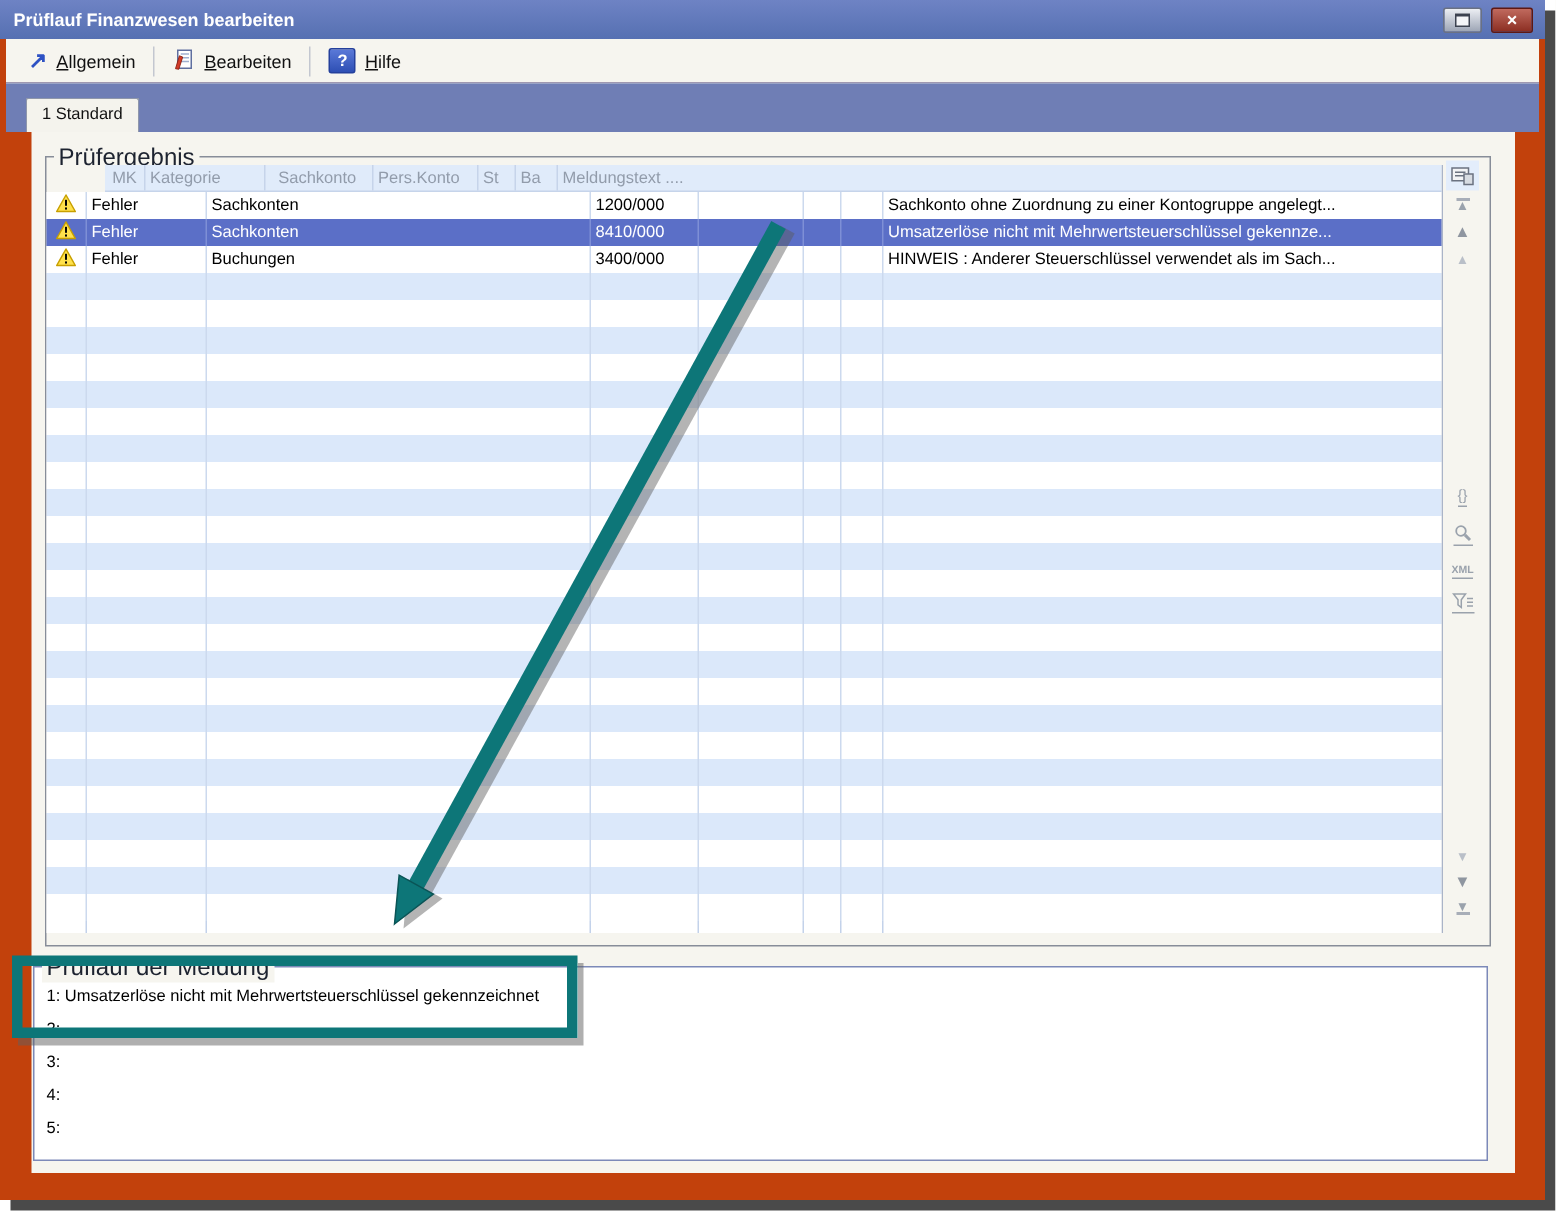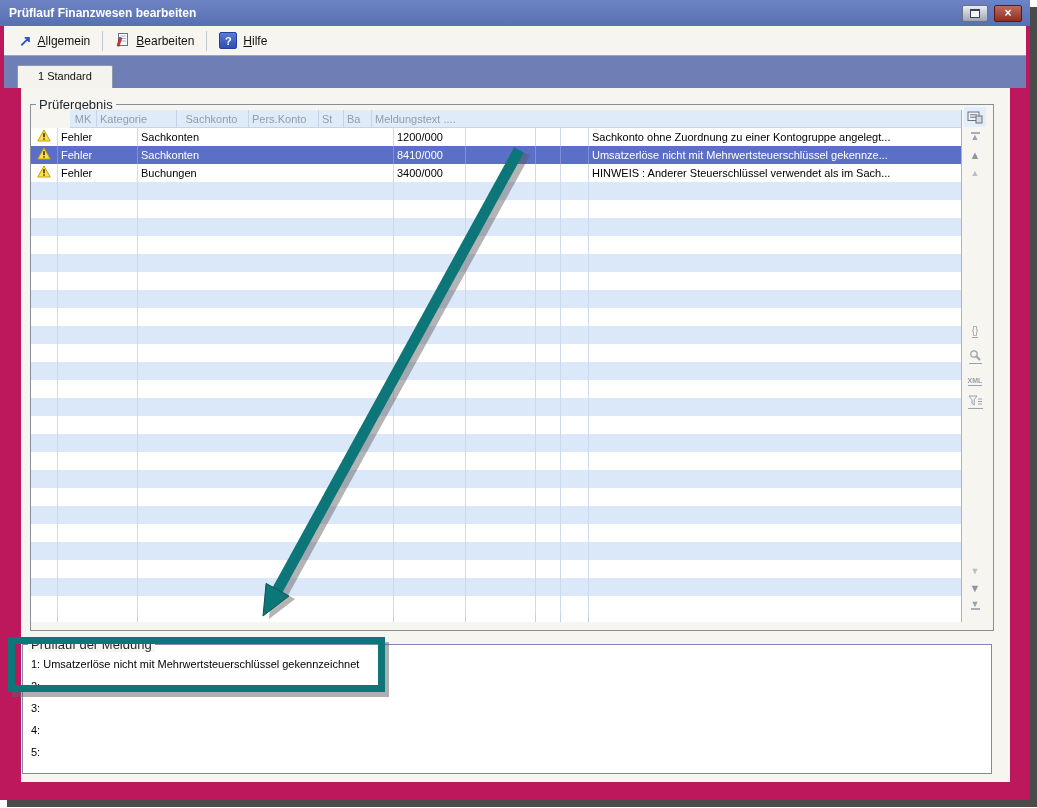--- a/index.html
+++ b/index.html
@@ -1,40 +1,40 @@
 <!DOCTYPE html>
 <html><head>
 <meta charset="utf-8">
 <style>
   html,body{margin:0;padding:0;background:#ffffff;font-family:"Liberation Sans",sans-serif;}
   .stage{position:relative;width:1037px;height:808px;overflow:hidden;}
-  .window{position:absolute;left:0;top:0;width:1030px;height:800px;background:#be185d;box-shadow:7px 7px 0 #4a4a4a;}
+  .window{position:absolute;left:0;top:0;width:1030px;height:800px;background:#c2410c;box-shadow:7px 7px 0 #4a4a4a;}
   
   .titlebar{position:absolute;left:0;top:0;right:0;height:26px;background:linear-gradient(#6e83c4,#5670b2);display:flex;align-items:center;}
   .title-text{color:#fff;font-weight:bold;font-size:12px;padding-left:9px;flex:0 0 auto;}
   .titlebar-right{margin-left:auto;display:flex;align-items:center;gap:6px;padding-right:8px;}
   .version-text{color:#fff;font-weight:bold;font-size:12px;margin-right:6px;margin-top:36px;}
   .winbtn{box-sizing:border-box;height:17px;border-radius:2px;display:flex;align-items:center;justify-content:center;cursor:default;}
   .btn-restore{width:26px;background:linear-gradient(#eceef3,#9da5b5);border:1px solid #6a7183;}
   .restore-glyph{display:block;width:8px;height:6px;border:1px solid #3c4250;border-top:2px solid #3c4250;background:#f4f5f8;}
   .btn-close{width:28px;background:linear-gradient(#c06a5e,#8c2e22);border:1px solid #5e1812;color:#fff;font-weight:bold;font-size:12px;line-height:12px;}
   
   .toolbar{position:absolute;left:4px;right:4px;top:26px;height:29px;background:#f6f5ef;display:flex;align-items:center;padding-left:8px;box-sizing:border-box;}
   .tbtn{display:flex;align-items:center;gap:6px;padding:3px 7px;font-size:12px;color:#111;}
   .tsep{width:1px;height:20px;background:#c3c7d0;margin:0 5px;}
   .icon-ne-arrow{color:#2e52c4;font-weight:bold;font-size:15px;line-height:14px;}
   .icon-help{width:16px;height:15px;border-radius:2px;background:linear-gradient(#5a79d8,#2e4fb4);border:1px solid #24409c;color:#fff;font-weight:bold;font-size:11px;display:flex;align-items:center;justify-content:center;}
   
   .tabstrip{position:absolute;left:4px;right:4px;top:55px;height:33px;background:#6f7eb5;border-top:1px solid #9aa4c6;box-sizing:border-box;}
-  .tab{position:absolute;left:13px;bottom:0;height:22px;background:#f4f3ed;border:1px solid #8f97ab;border-bottom:none;border-radius:2px 2px 0 0;padding:0 20px;font-size:11px;line-height:21px;color:#111;}
+  .tab{position:absolute;left:13px;bottom:0;height:22px;background:#f4f3ed;border:1px solid #8f97ab;border-bottom:none;border-radius:2px 2px 0 0;padding:0 10px;font-size:11px;line-height:21px;color:#111;}
   
   .content{position:absolute;left:21px;right:20px;top:88px;bottom:18px;background:#f6f5ef;}
   .groupbox{position:absolute;border:1px solid #878d99;box-sizing:border-box;}
   .gb1{left:9px;top:16px;width:964px;height:527px;}
-  .legend{position:absolute;top:-8px;left:5px;background:#f6f5ef;padding:0 3px;font-size:13px;color:#1d2330;}
+  .legend{position:absolute;top:-8px;left:5px;background:#f6f5ef;padding:0 3px;font-size:16px;color:#1d2330;}
   
   .grid{position:absolute;left:0px;top:5px;width:931px;border-right:1px solid #aab4c8;box-sizing:border-box;}
   .ghead,.grow,.ticks{display:flex;height:18px;box-sizing:border-box;}
   .ghead{background:#e0ebfa;border-bottom:1px solid #c6d4ea;margin-left:39px;}
   .cell{box-sizing:border-box;padding:2px 3px 0;border-right:1px solid #ccd9ee;overflow:hidden;white-space:nowrap;font-size:11px;line-height:14px;color:#000;}
   .ghead .cell{color:#929cab;border-right-color:#c6d4ea;}
   .grow{background:#ffffff;}
   .grow.stripe{background:#dbe8fa;}
   .grow.selected{background:#5b6fc7;}
   .grow.selected .cell{color:#ffffff;border-right-color:#7e8fd6;}

